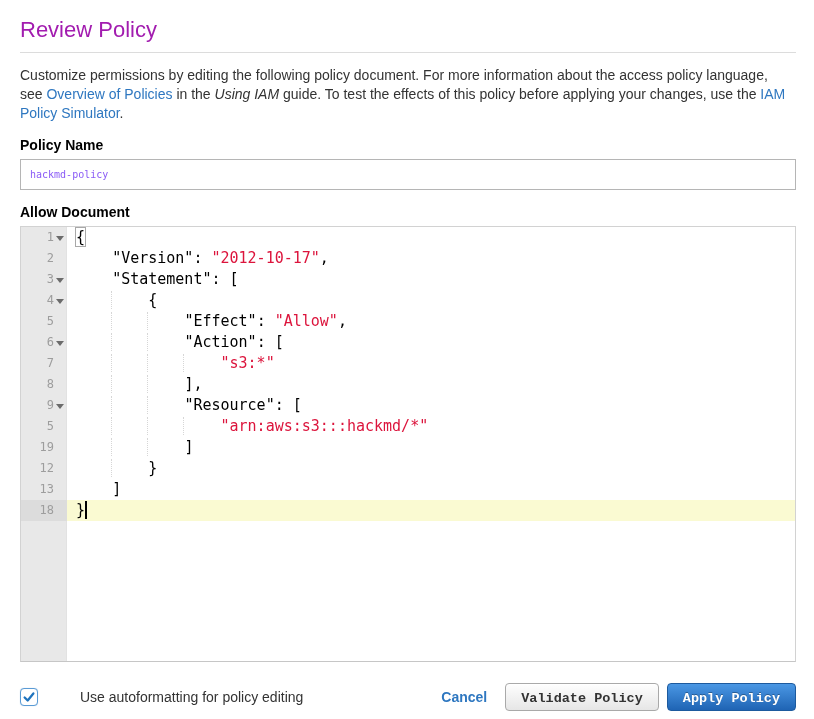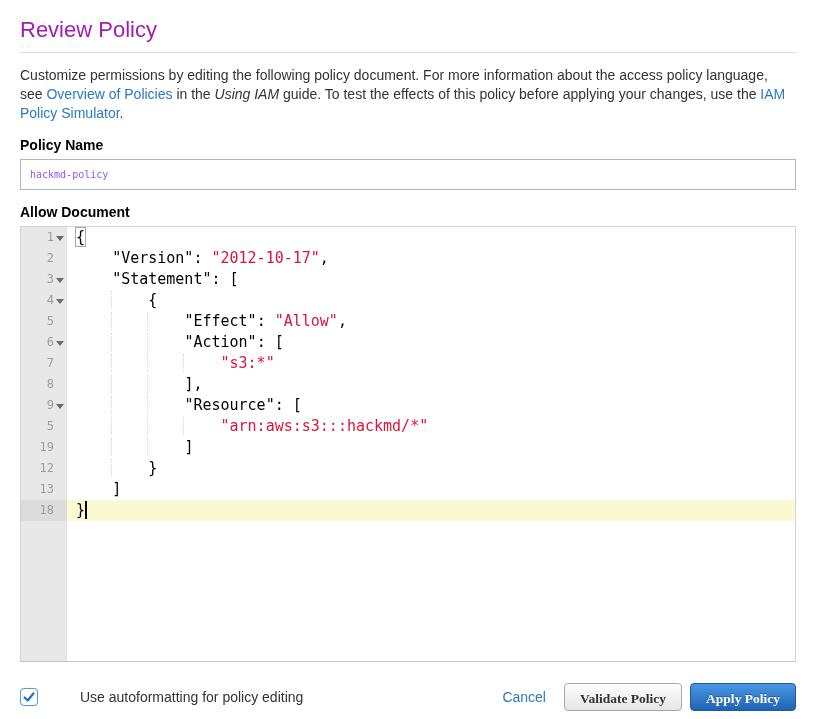--- a/index.html
+++ b/index.html
@@ -149,29 +149,29 @@
   }
   .autoformat-label {
     margin-left: 10px;
     font-size: 14px;
     color: #333;
   }
   .actions { display: flex; align-items: center; }
   a.cancel-link {
     color: var(--link-color, #2e77c0);
     font-size: 14px;
-    font-weight: normal;
+    font-weight: bold;
     text-decoration: none;
     margin-right: 18px;
     cursor: pointer;
   }
   button.btn {
     height: 28px;
     border-radius: 4px;
-    font-family: Liberation Serif, serif;
+    font-family: Liberation Mono, monospace;
     font-size: 13.5px;
     font-weight: bold;
     padding: 7px 15px;
     cursor: pointer;
   }
   button.btn-default {
     background: linear-gradient(#fefefe, #e6e6e6);
     border: 1px solid #a9a9a9;
     color: #333;
     margin-right: 8px;

